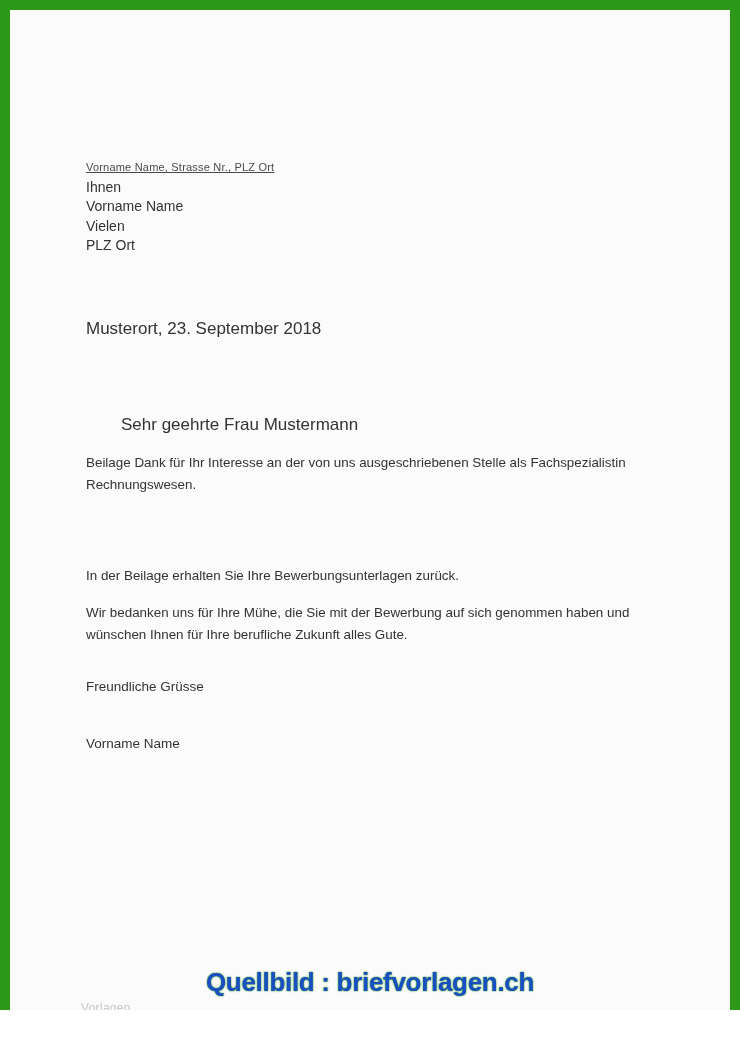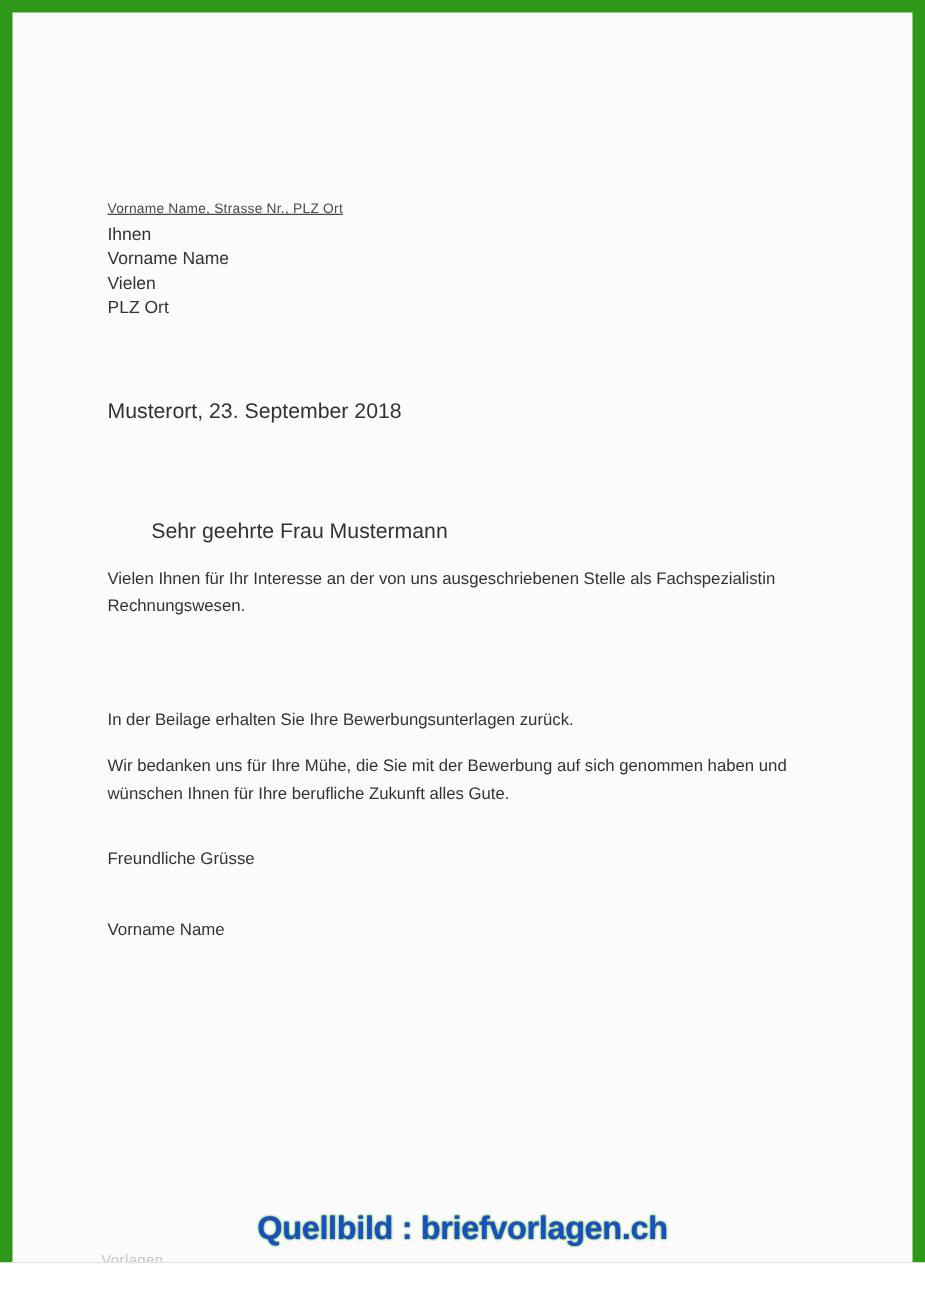--- a/index.html
+++ b/index.html
@@ -119,21 +119,21 @@
     <div>Vorname Name</div>
     <div>Vielen</div>
     <div>PLZ Ort</div>
   </div>
 
   <div class="abs date-line">Musterort, 23. September 2018</div>
 
 
   <div class="abs salutation">Sehr geehrte Frau Mustermann</div>
 
-  <p class="abs para para-1">Vielen Ihnen für Ihr Interesse an der von uns ausgeschriebenen Stelle als Fachspezialistin Rechnungswesen.</p>
+  <p class="abs para para-1">Beilage Dank für Ihr Interesse an der von uns ausgeschriebenen Stelle als Fachspezialistin Rechnungswesen.</p>
 
 
   <p class="abs para para-4">Wir bedanken uns für Ihre Mühe, die Sie mit der Bewerbung auf sich genommen haben und wünschen Ihnen für Ihre berufliche Zukunft alles Gute.</p>
 
   <p class="abs para para-3">In der Beilage erhalten Sie Ihre Bewerbungsunterlagen zurück.</p>
 
   <div class="abs closing">Freundliche Grüsse</div>
 
   <div class="abs signature">Vorname Name</div>
 

